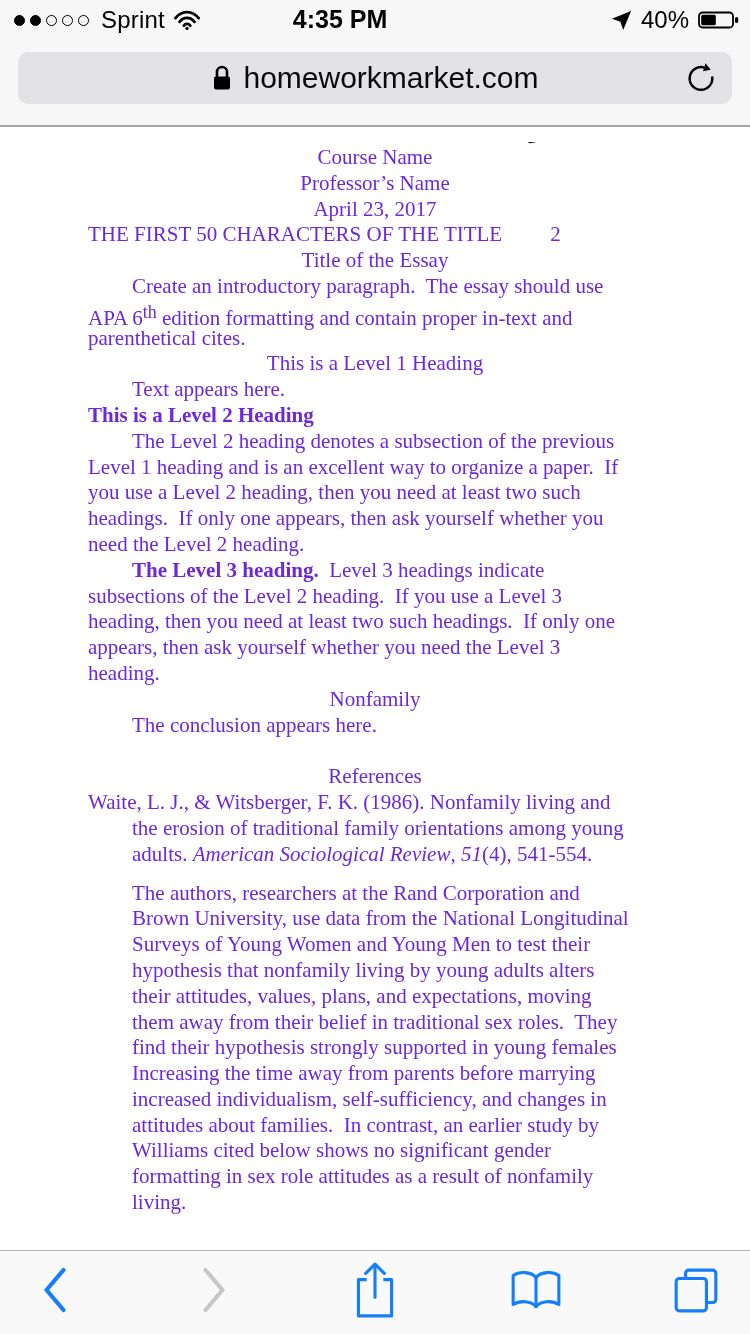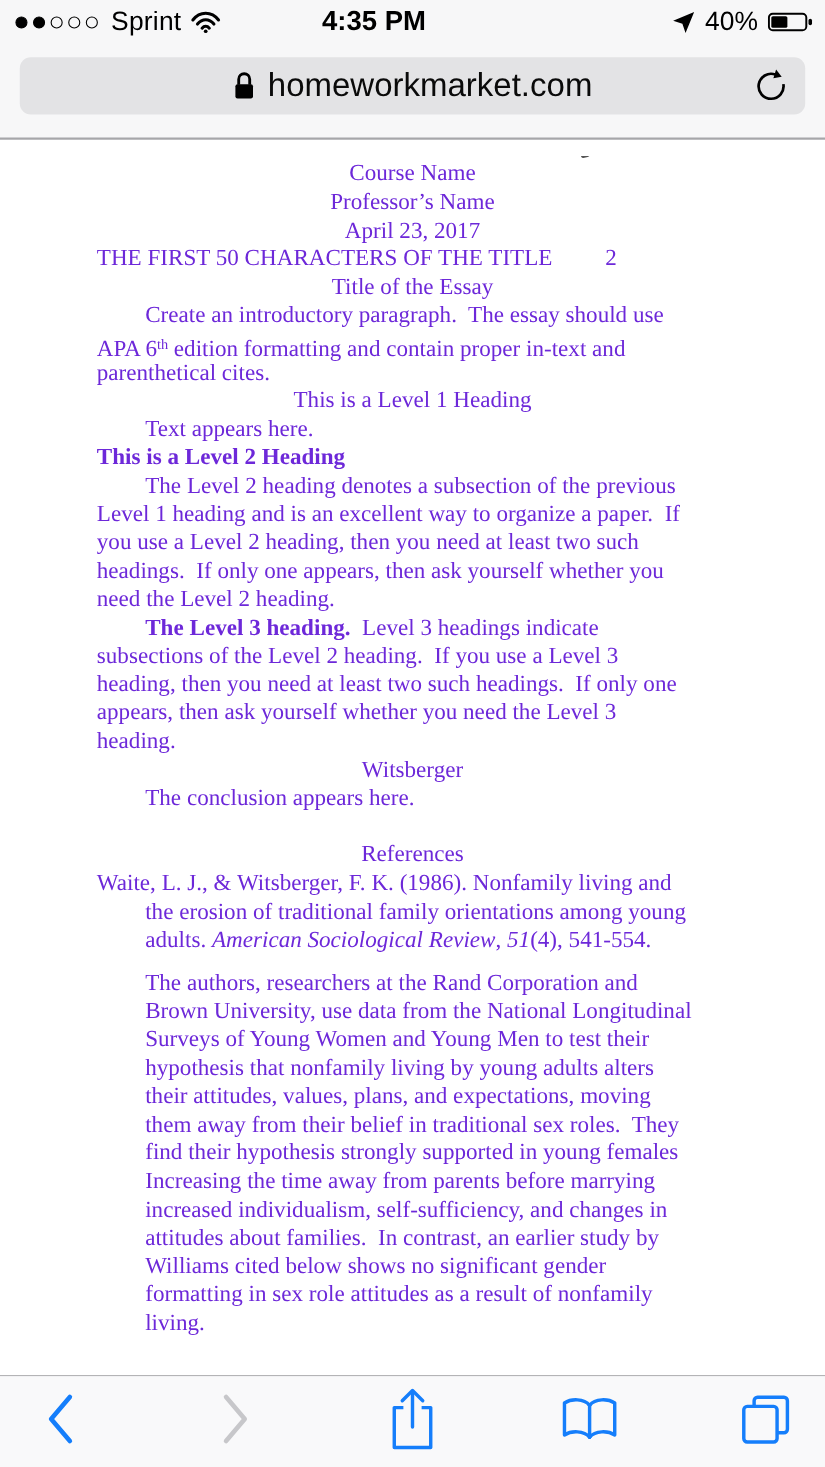--- a/index.html
+++ b/index.html
@@ -41,21 +41,21 @@
   .doc{position:absolute;left:88px;top:3px;width:574px;font-size:21px;line-height:25.8px;}
   .doc-line{white-space:pre;height:25.8px;}
   .c{text-align:center;}
   .cb{text-align:center;font-weight:normal;}
   .lb{font-weight:bold;}
   .ind{padding-left:44px;}
   .header-line{display:flex;}
   .header-line .pg{margin-left:48px;}
   .b{font-weight:bold;}
   .it{font-style:italic;}
-  .sup{font-size:13px;vertical-align:7px;letter-spacing:0;}
+  .sup{font-size:18px;vertical-align:7px;letter-spacing:0;}
   
   .toolbar{
     position:absolute;left:0;top:1250px;width:750px;height:84px;
     background:#f9f9fa;border-top:1px solid #b4b4b6;box-sizing:border-box;
     display:flex;justify-content:space-between;align-items:center;padding:0 24px 6px 24px;
   }
   .tb-btn{width:60px;height:60px;display:flex;align-items:center;justify-content:center;cursor:pointer;background:none;border:none;padding:0;}
   svg{display:block;}
 </style>
 </head>
@@ -133,21 +133,21 @@
       <div class="doc-line ind">The Level 2 heading denotes a subsection of the previous</div>
       <div class="doc-line">Level 1 heading and is an excellent way to organize a paper.  If</div>
       <div class="doc-line">you use a Level 2 heading, then you need at least two such</div>
       <div class="doc-line">headings.  If only one appears, then ask yourself whether you</div>
       <div class="doc-line">need the Level 2 heading.</div>
       <div class="doc-line ind"><span class="b">The Level 3 heading.</span><span>  Level 3 headings indicate</span></div>
       <div class="doc-line">subsections of the Level 2 heading.  If you use a Level 3</div>
       <div class="doc-line">heading, then you need at least two such headings.  If only one</div>
       <div class="doc-line">appears, then ask yourself whether you need the Level 3</div>
       <div class="doc-line">heading.</div>
-      <div class="doc-line cb">Witsberger</div>
+      <div class="doc-line cb">Nonfamily</div>
       <div class="doc-line ind">The conclusion appears here.</div>
       <div style="height: 26px;"></div>
       <div class="doc-line c">References</div>
       <div class="doc-line">Waite, L. J., &amp; Witsberger, F. K. (1986). Nonfamily living and</div>
       <div class="doc-line ind">the erosion of traditional family orientations among young</div>
       <div class="doc-line ind"><span>adults. </span><span class="it">American Sociological Review</span><span>, </span><span class="it">51</span><span>(4), 541-554.</span></div>
       <div style="height: 13px;"></div>
       <div class="doc-line ind">The authors, researchers at the Rand Corporation and</div>
       <div class="doc-line ind">Brown University, use data from the National Longitudinal</div>
       <div class="doc-line ind">Surveys of Young Women and Young Men to test their</div>

